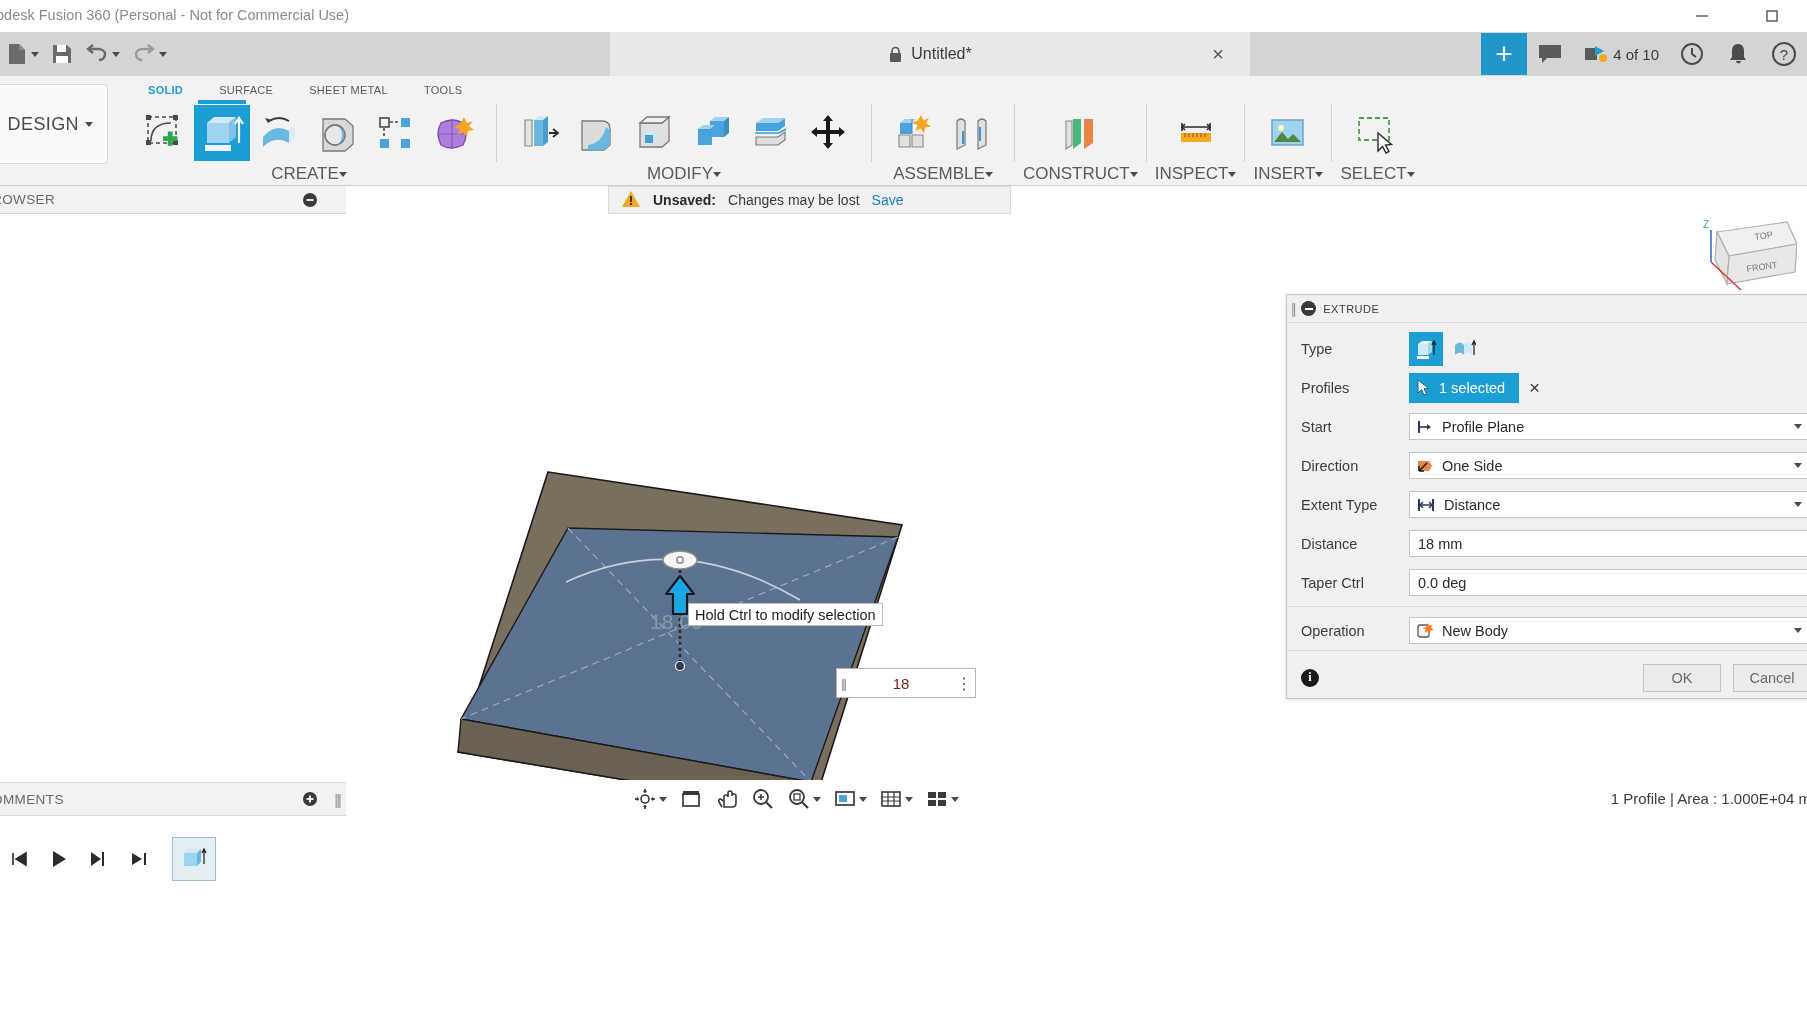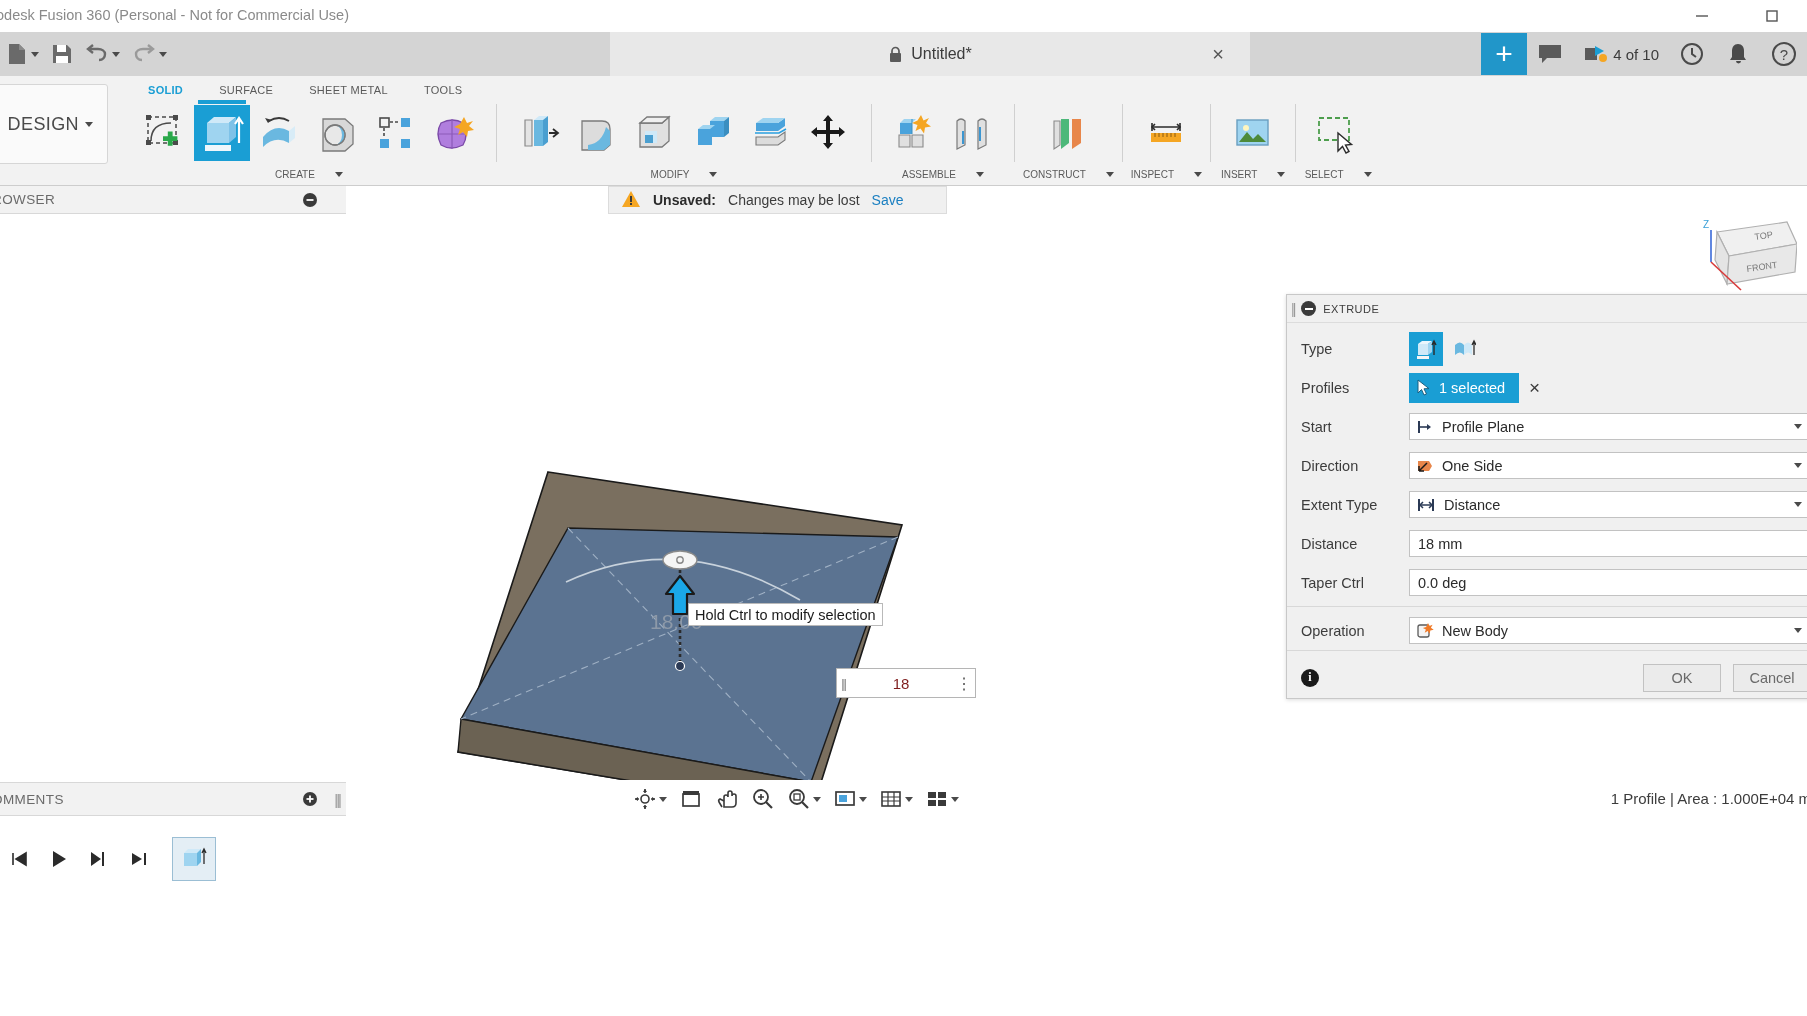--- a/index.html
+++ b/index.html
@@ -72,21 +72,21 @@
   .design-label { font-size: 18px; color: #4a4a4a; letter-spacing: .4px; }
   .tabs { position: absolute; left: 130px; top: 4px; display: flex; gap: 0; }
   .tab {
     font-size: 11px; color: #5a5a5a; padding: 4px 18px; letter-spacing: .3px; white-space: nowrap;
   }
   .tab.active { color: #1a9ed4; font-weight: 600; }
   .panels { position: absolute; left: 130px; top: 26px; right: 0; height: 84px; display: flex; align-items: flex-start; }
   .panel { display: flex; flex-direction: column; align-items: center; position: relative; }
   .panel-row { display: flex; align-items: center; gap: 2px; padding: 0 6px; height: 62px; }
   .panel-label {
-    font-size: 10px; color: #5a5a5a; display: flex; align-items: center; gap: 20px;
+    font-size: 17px; color: #5a5a5a; display: flex; align-items: center; gap: 0;
     height: 20px; white-space: nowrap;
   }
   .panel-sep { width: 1px; height: 58px; background: #d0d0d0; margin: 2px 8px 0 8px; }
   .tool { width: 56px; height: 56px; display: flex; align-items: center; justify-content: center; position: relative; }
   .tool.selected { background: #1a9ed4; }
   .tool.selected-top::before {
     content: ""; position: absolute; left: 4px; right: 4px; top: -5px; height: 4px; background: #1a9ed4;
   }
   .browser-head {
     position: absolute; left: 0; top: 186px; width: 346px; height: 28px;
@@ -100,21 +100,21 @@
   .tree-row { height: 31px; display: flex; align-items: center; font-size: 14.5px; color: #3c3c3c; position: relative; }
   .tree-arrow { width: 22px; display: flex; align-items: center; justify-content: center; color: #555; }
   .tree-eye { width: 30px; display: flex; align-items: center; justify-content: center; }
   .tree-icon { width: 30px; display: flex; align-items: center; justify-content: center; }
   .tree-hl { background: #eeeeee; padding: 3px 10px 3px 4px; border-radius: 1px; display: flex; align-items: center; gap: 6px; }
   .tree-label { color: #3c3c3c; }
   .tree-label.bold { font-weight: 700; }
 
   
   .unsaved-bar {
-    position: absolute; left: 608px; top: 186px; width: 339px; height: 28px;
+    position: absolute; left: 608px; top: 186px; width: 403px; height: 28px;
     background: #f0f0f0; border: 1px solid #dcdcdc;
     display: flex; align-items: center; gap: 12px; padding: 0 12px;
     font-size: 14px;
   }
   .unsaved-label { color: #2b2b2b; font-weight: 700; }
   .unsaved-msg { color: #3c3c3c; }
   .unsaved-save { color: #1a7fc1; }
 
   
   .viewport { position: absolute; left: 0; top: 214px; width: 1807px; height: 566px; background: #ffffff; overflow: hidden; }

